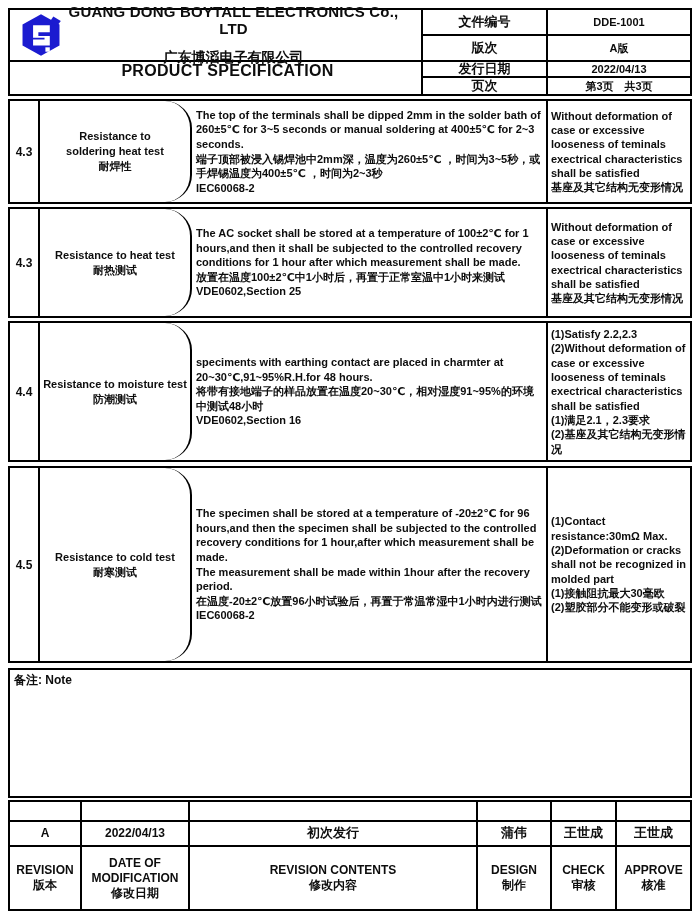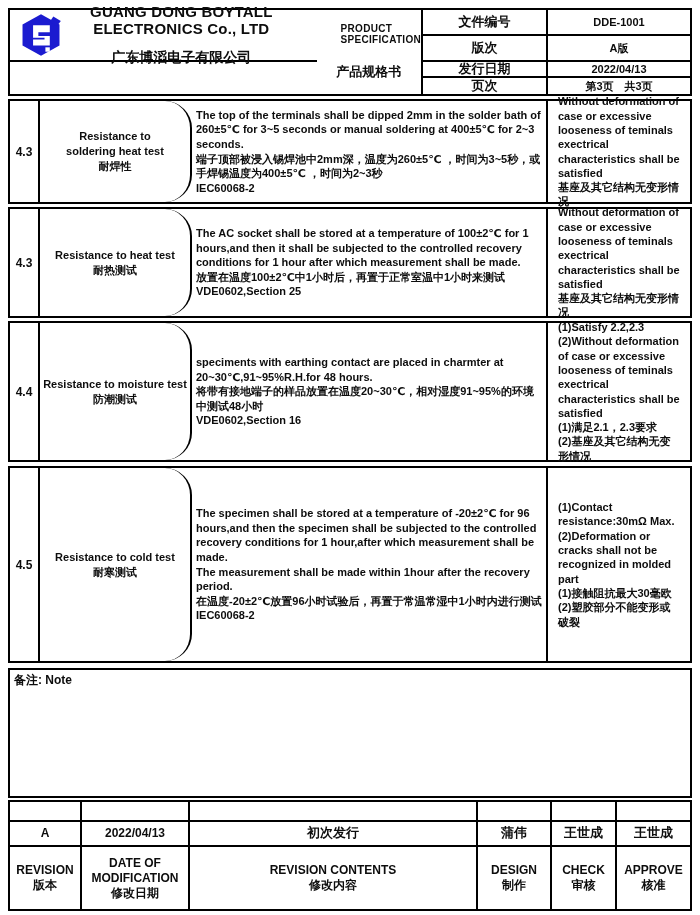--- a/index.html
+++ b/index.html
@@ -8,43 +8,43 @@
   body {
     width:700px; height:915px; position:relative; overflow:hidden;
     font-family:"Liberation Sans","DejaVu Sans",sans-serif;
     color:#0d0d0d; font-weight:bold;
   }
   .abs { position:absolute; }
   .box { border:2px solid #000; background:#fff; }
 
   
   .header { left:8px; top:8px; width:684px; height:88px; display:flex; }
-  .header-left { flex:1; border-right:2px solid #000; display:flex; flex-direction:row; }
+  .header-left { flex:1; border-right:2px solid #000; display:flex; flex-direction:column; }
   .company-section { height:52px; border-bottom:2px solid #000; display:flex; align-items:center; padding-left:6px; }
   .logo-wrap { width:50px; height:46px; flex:0 0 auto; display:flex; align-items:center; justify-content:center; }
   .company-names { flex:1; text-align:center; padding-right:20px; }
   .company-en { font-size:15px; letter-spacing:0.2px; }
   .company-cn { font-size:14px; margin-top:12px; }
   .title-section { flex:1; display:flex; flex-direction:column; align-items:center; justify-content:center; }
-  .title-en { font-size:10px; letter-spacing:0.3px;padding-left:24px; }
+  .title-en { font-size:16px; letter-spacing:0.3px;padding-left:24px; }
   .title-cn { font-size:13px; margin-top:18px; }
   .header-right { width:267px; display:grid; grid-template-rows:26px 26px 16px 16px; }
   .meta-row { display:flex; border-bottom:2px solid #000; }
   .meta-row:last-child { border-bottom:none; }
   .meta-label { width:125px; border-right:2px solid #000; display:flex; align-items:center; justify-content:center; font-size:13px; }
   .meta-value { flex:1; display:flex; align-items:center; justify-content:center; font-size:11px; }
 
   
   .spec-row { left:8px; width:684px; display:flex; }
   .cell { border-right:2px solid #000; display:flex; align-items:center; justify-content:center; }
   .cell:last-child { border-right:none; }
   .c-no { width:30px; font-size:12px; }
   .c-item { width:152px; font-size:11px; text-align:center; white-space:pre-line; line-height:1.35; padding:0 3px;border-radius:27px; }
   .c-method { flex:1; justify-content:flex-start; text-align:left; font-size:11px; white-space:pre-line; line-height:1.32; padding:2px 4px; }
-  .c-criteria { width:142px; justify-content:flex-start; text-align:left; font-size:11px; white-space:pre-line; line-height:1.3; padding:2px 10px; }
+  .c-criteria { width:142px; justify-content:flex-start; text-align:left; font-size:11px; white-space:pre-line; line-height:1.3; padding:2px 3px; }
 
   
   .note-box { left:8px; top:668px; width:684px; height:130px; padding:2px 4px; font-size:12px; }
 
   
   .rev-table { left:8px; top:800px; width:684px; height:111px; display:grid;
     grid-template-columns:72px 108px 1fr 74px 65px 73px;
     grid-template-rows:20px 25px 1fr; }
   .rev-cell { border-right:2px solid #000; border-bottom:2px solid #000;
     display:flex; align-items:center; justify-content:center; text-align:center;

